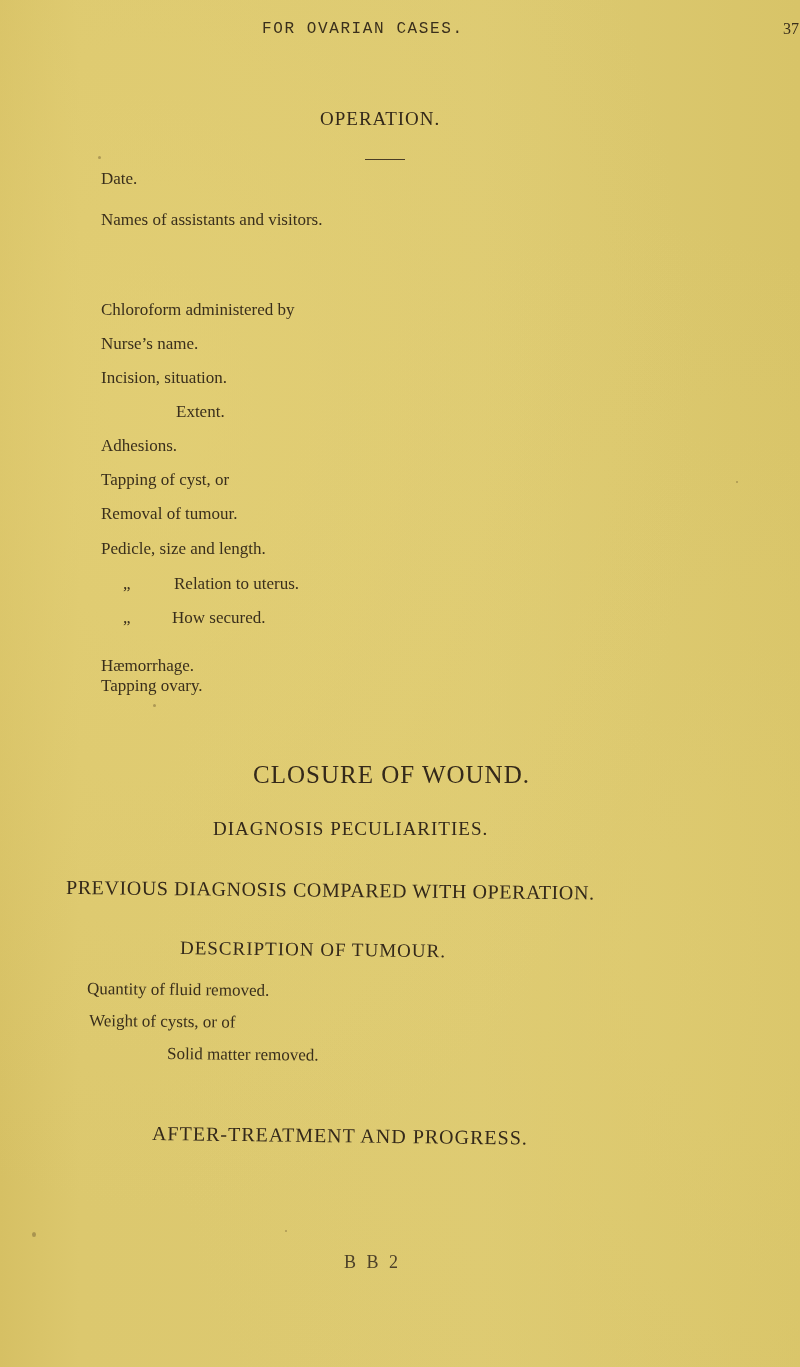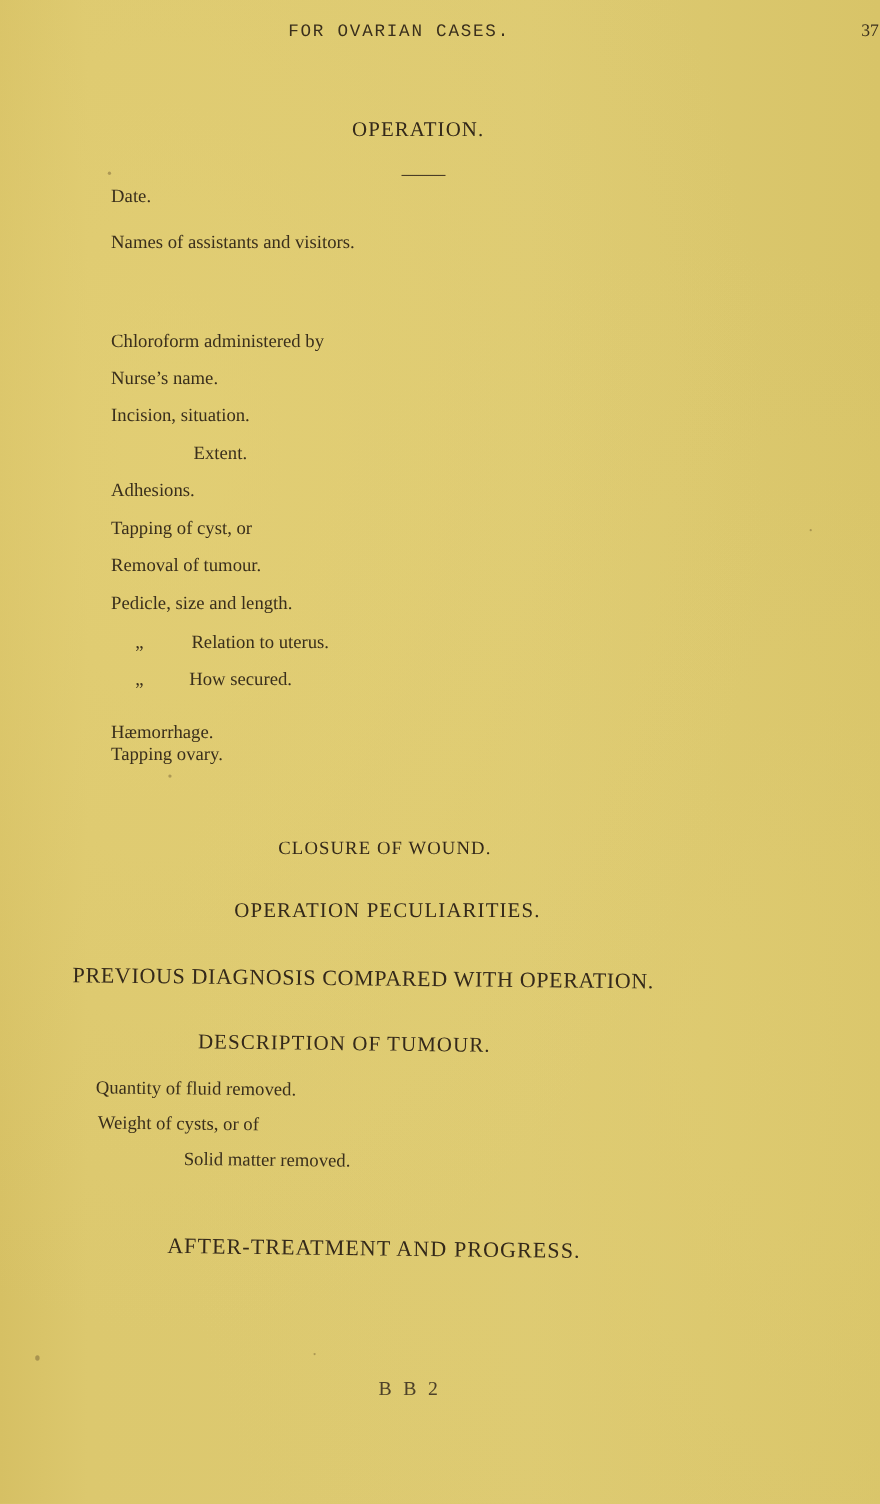--- a/index.html
+++ b/index.html
@@ -41,21 +41,21 @@
       position: absolute;
       left: 365px; top: 159px;
       width: 40px; height: 0;
       border-top: 1.5px solid #4a3d26;
     }
     .line {
       font-family: "Liberation Serif", serif;
       font-size: 17px;
       color: #3a2f1c;
     }
-    .h-closure  { left: 253px; top: 761px; font-size: 17px; }
+    .h-closure  { left: 253px; top: 761px; font-size: 25px; }
     .h-operative{ left: 213px; top: 818px; font-size: 19px; }
     .h-previous { left: 66px;  top: 876px; font-size: 20px; letter-spacing: 0.6px; transform: rotate(0.6deg); transform-origin: left center; }
     .h-description { left: 180px; top: 937px; font-size: 19px; transform: rotate(0.7deg); transform-origin: left center; }
     .h-after    { left: 152px; top: 1122px; font-size: 20px; transform: rotate(0.7deg); transform-origin: left center; }
     .signature {
       left: 344px; top: 1252px;
       font-family: "Liberation Serif", serif;
       font-size: 18px;
       letter-spacing: 3px;
       color: #4d4129;
@@ -94,21 +94,21 @@
   <div class="abs line" style="left:123px; top:574px;">„</div>
   <div class="abs line" style="left:174px; top:574px;">Relation to uterus.</div>
 
   <div class="abs line" style="left:123px; top:608px;">„</div>
   <div class="abs line" style="left:172px; top:608px;">How  secured.</div>
 
   <div class="abs line" style="left:101px; top:656px;">Hæmorrhage.</div>
   <div class="abs line" style="left:101px; top:676px;">Tapping ovary.</div>
 
   <div class="abs heading h-closure">CLOSURE OF WOUND.</div>
-  <div class="abs heading h-operative">OPERATION PECULIARITIES.</div>
+  <div class="abs heading h-operative">DIAGNOSIS PECULIARITIES.</div>
   <div class="abs heading h-previous">PREVIOUS DIAGNOSIS COMPARED WITH OPERATION.</div>
 
   <div class="abs heading h-description">DESCRIPTION OF TUMOUR.</div>
   <div class="abs line desc-line" style="left:87px; top:979px;">Quantity of  fluid removed.</div>
   <div class="abs line desc-line" style="left:89px; top:1011px;">Weight of cysts, or of</div>
   <div class="abs line desc-line" style="left:167px; top:1044px;">Solid matter removed.</div>
 
   <div class="abs heading h-after">AFTER-TREATMENT AND PROGRESS.</div>
 
   <div class="abs signature">B B 2</div>

